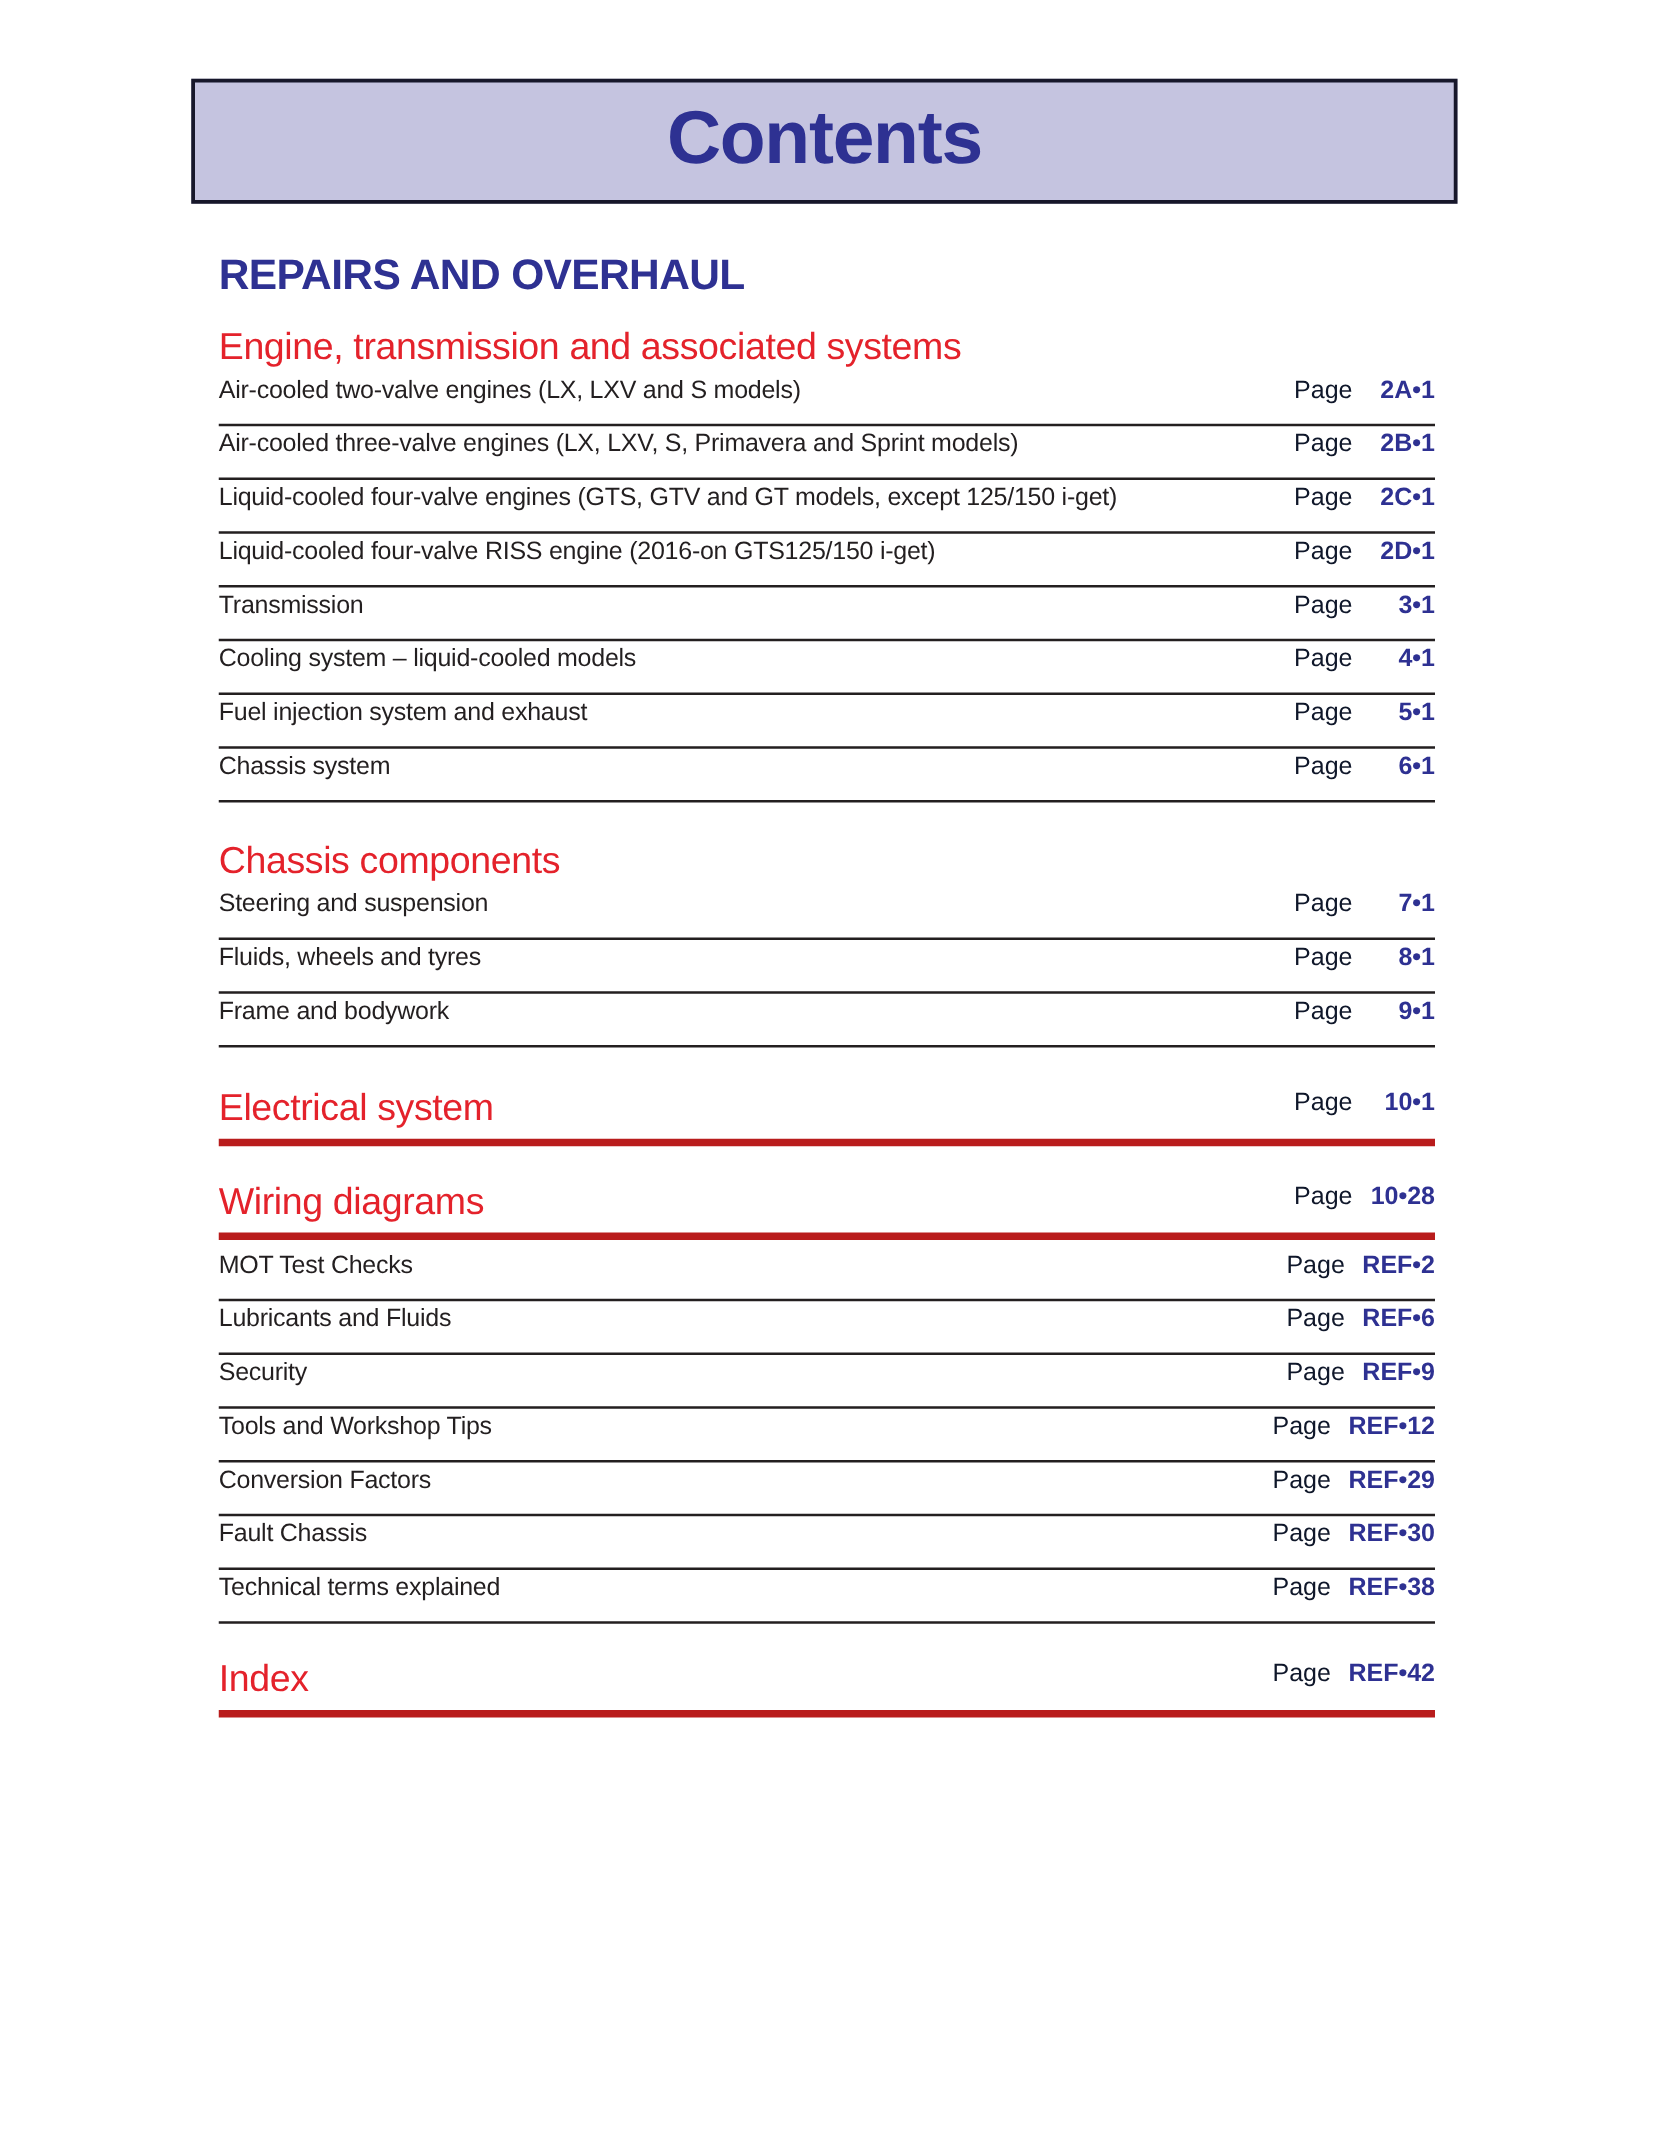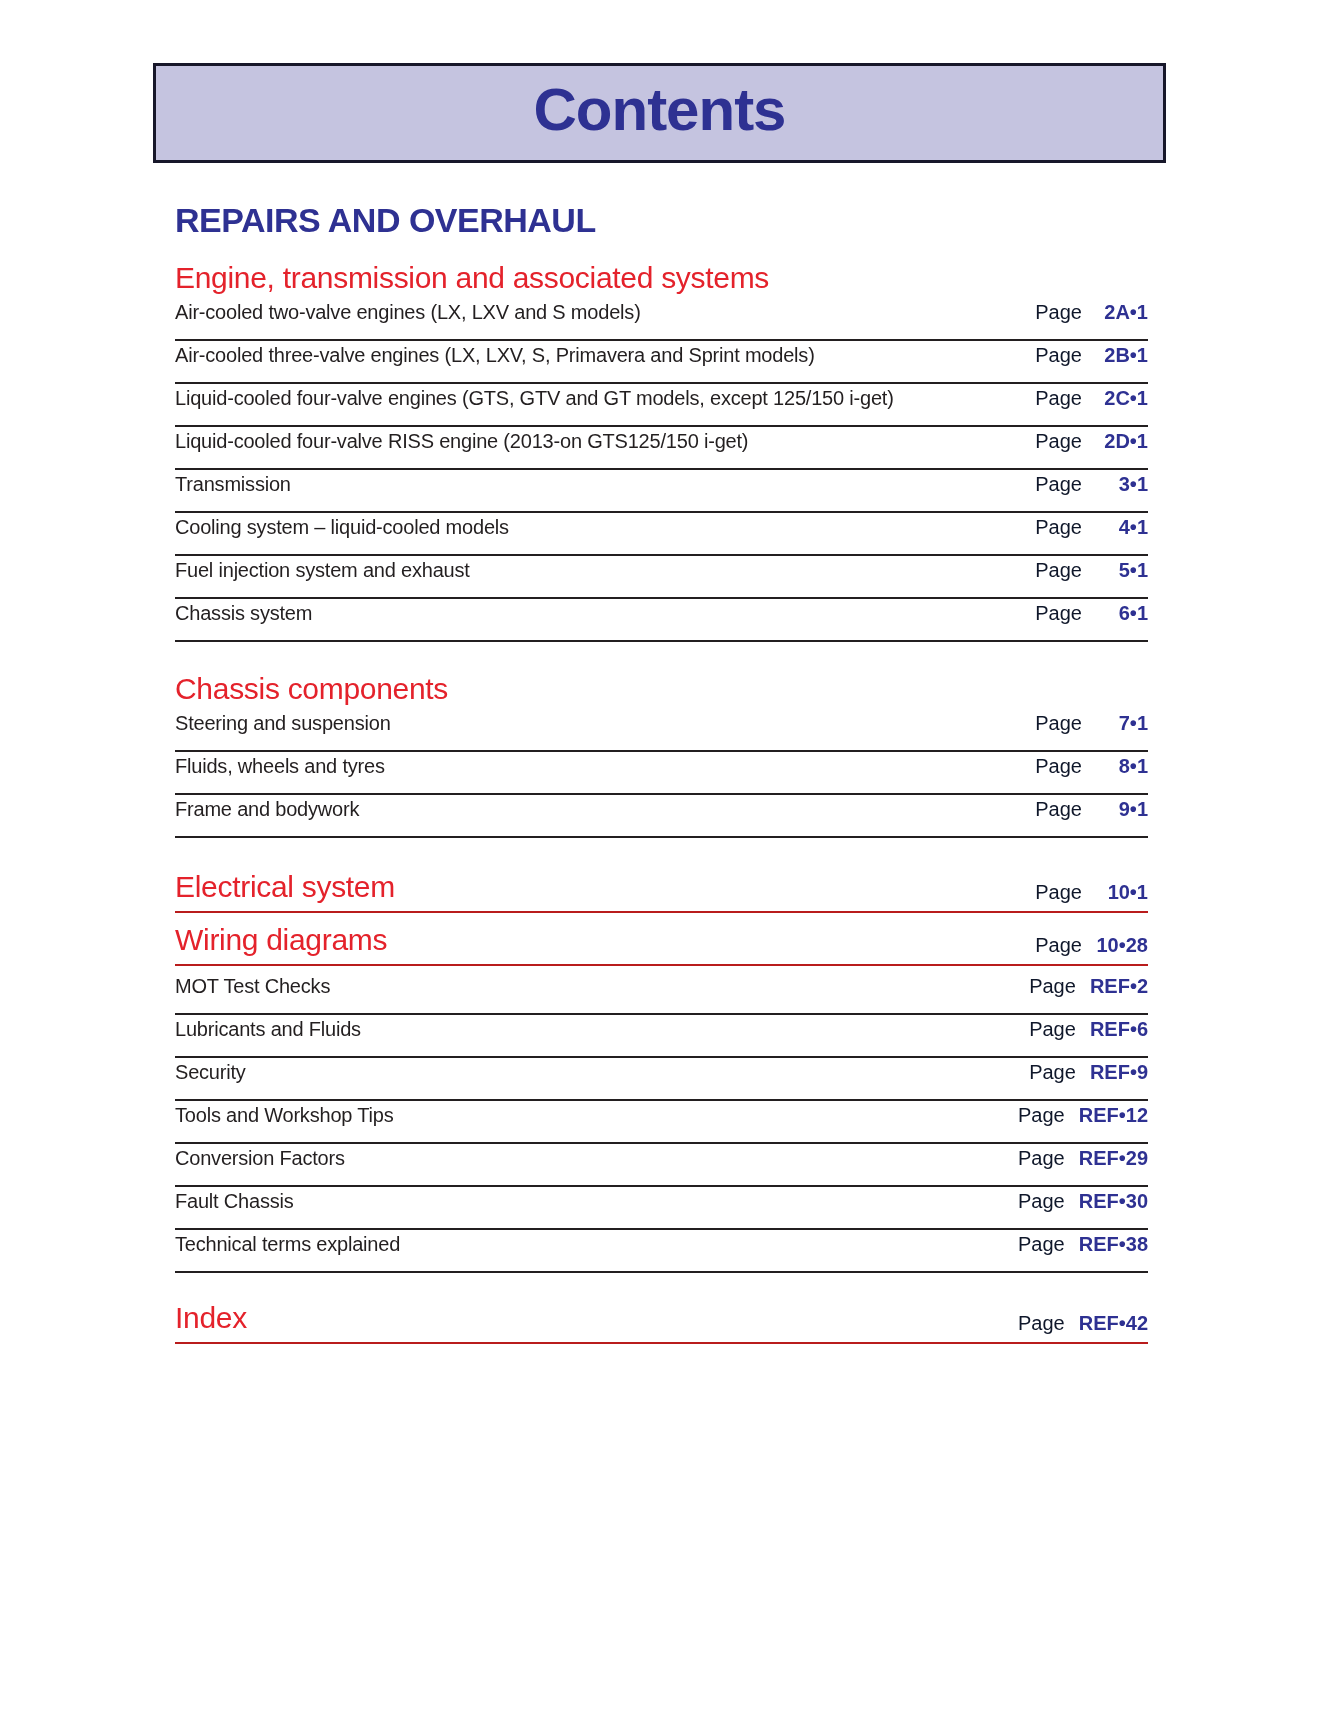--- a/index.html
+++ b/index.html
@@ -50,27 +50,27 @@
     white-space:nowrap;
   }
   .page-word {
     font-size:20px; line-height:20px; color:#0f172a;
   }
   .page-num {
     font-size:20px; line-height:20px; font-weight:700; color:#2e3192;
     min-width:52px; text-align:right; letter-spacing:0;
   }
   .standalone {
-    display:flex; justify-content:space-between; align-items:flex-end;
-    border-bottom:2px solid #b91c1c;
+    display:flex; justify-content:space-between; align-items:flex-start;
+    border-bottom:6px solid #b91c1c;
     padding-bottom:9px;
   }
   .standalone .group-heading { margin:0; }
   .standalone-electrical { margin-top:34px; }
-  .standalone-wiring { margin-top:12px; }
+  .standalone-wiring { margin-top:30px; }
   .standalone-index { margin-top:30px; }
   .main-title-reference { margin-top:32px; }
   .chassis-block .group-heading { margin-top:32px; }
 </style>
 </head>
 <body>
 
 <div class="header-box">
   <div class="doc-title">Contents</div>
 </div>
@@ -97,21 +97,21 @@
           </span>
       </div>
       <div class="row">
         <span class="row-label">Liquid-cooled four-valve engines (GTS, GTV and GT models, except 125/150 i-get)</span>
         <span class="pageref">
             <span class="page-word">Page</span>
             <span class="page-num">2C•1</span>
           </span>
       </div>
       <div class="row">
-        <span class="row-label">Liquid-cooled four-valve RISS engine (2013-on GTS125/150 i-get)</span>
+        <span class="row-label">Liquid-cooled four-valve RISS engine (2016-on GTS125/150 i-get)</span>
         <span class="pageref">
             <span class="page-word">Page</span>
             <span class="page-num">2D•1</span>
           </span>
       </div>
       <div class="row">
         <span class="row-label">Transmission</span>
         <span class="pageref">
             <span class="page-word">Page</span>
             <span class="page-num">3•1</span>

